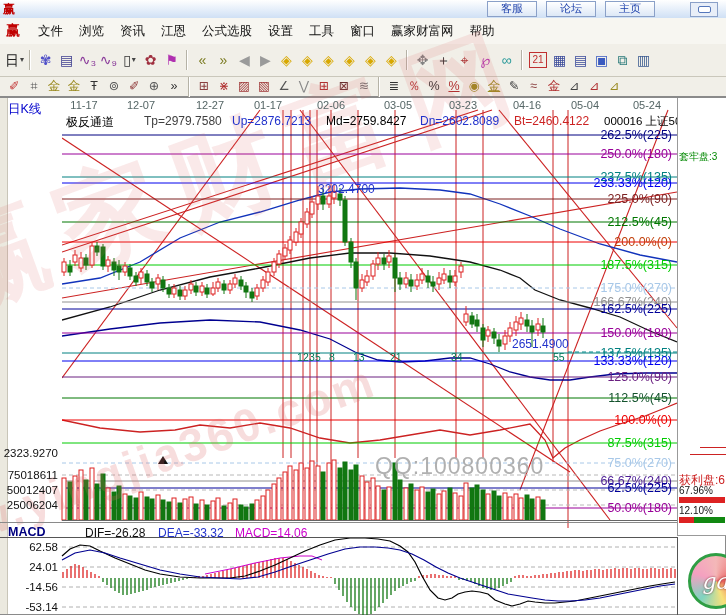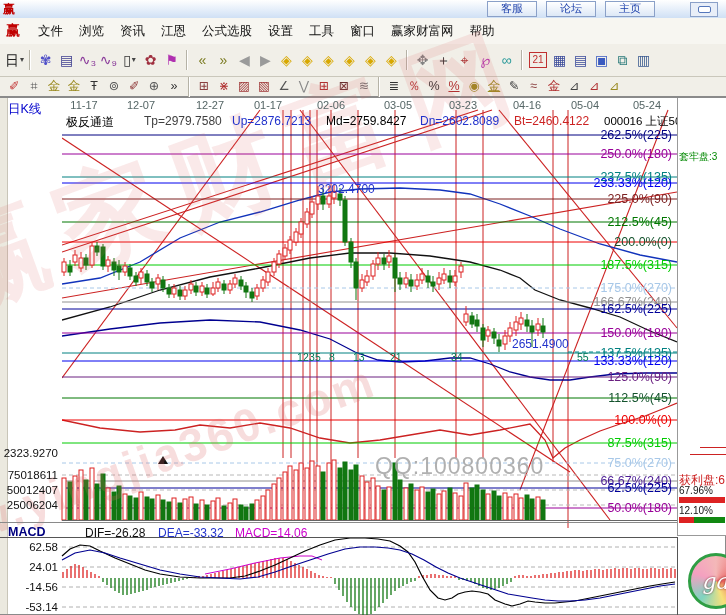--- a/index.html
+++ b/index.html
@@ -682,21 +682,21 @@
   <div class="ovl" style="left:514px;top:114px;font-size:12px;color:#cc2222;">Bt=2460.4122</div>
   <div class="ovl" style="left:604px;top:114px;font-size:11.5px;color:#000;">000016 上证50</div>
 
   <div id="level-labels">
       <span class="lvl-label" style="top: 128px; color: rgb(0, 0, 128);">262.5%(225)</span>
       <span class="lvl-label" style="top: 147px; color: rgb(153, 0, 153);">250.0%(180)</span>
       <span class="lvl-label" style="top: 170px; color: rgb(0, 128, 128);">237.5%(135)</span>
       <span class="lvl-label" style="top: 176px; color: rgb(0, 0, 238);">233.33%(120)</span>
       <span class="lvl-label" style="top: 192px; color: rgb(124, 32, 32);">225.0%(90)</span>
       <span class="lvl-label" style="top: 215px; color: rgb(0, 119, 0);">212.5%(45)</span>
-      <span class="lvl-label" style="top: 235px; color: #14532d;">200.0%(0)</span>
+      <span class="lvl-label" style="top: 235px; color: #c2410c;">200.0%(0)</span>
       <span class="lvl-label" style="top: 258px; color: rgb(0, 204, 0);">187.5%(315)</span>
       <span class="lvl-label" style="top: 281px; color: rgb(168, 200, 232);">175.0%(270)</span>
       <span class="lvl-label" style="top: 295px; color: rgb(144, 144, 144);">166.67%(240)</span>
       <span class="lvl-label" style="top: 302px; color: rgb(0, 0, 153);">162.5%(225)</span>
       <span class="lvl-label" style="top: 326px; color: rgb(153, 0, 153);">150.0%(180)</span>
       <span class="lvl-label" style="top: 346px; color: rgb(0, 128, 128);">137.5%(135)</span>
       <span class="lvl-label" style="top: 354px; color: rgb(0, 0, 238);">133.33%(120)</span>
       <span class="lvl-label" style="top: 370px; color: rgb(106, 32, 128);">125.0%(90)</span>
       <span class="lvl-label" style="top: 391px; color: #14532d; text-align: center;">112.5%(45)</span>
       <span class="lvl-label" style="top: 413px; color: rgb(238, 0, 0);">100.0%(0)</span>
@@ -708,21 +708,21 @@
     </div>
   <div id="fib-labels">
       <span class="fibnum" style="left: 297px; top: 351px;">1</span>
       <span class="fibnum" style="left: 303px; top: 351px;">2</span>
       <span class="fibnum" style="left: 309px; top: 351px;">3</span>
       <span class="fibnum" style="left: 315px; top: 351px;">5</span>
       <span class="fibnum" style="left: 329px; top: 351px;">8</span>
       <span class="fibnum" style="left: 353px; top: 351px;">13</span>
       <span class="fibnum" style="left: 390px; top: 351px;">21</span>
       <span class="fibnum" style="left: 451px; top: 351px;">34</span>
-      <span class="fibnum" style="left: 553px; top: 351px; margin-left: 24px;">55</span>
+      <span class="fibnum" style="left: 553px; top: 351px;">55</span>
     </div>
 
   <div class="pricemark" style="left:318px;top:182px;">3202.4700</div>
   <div class="pricemark" style="left:512px;top:337px;">2651.4900</div>
 
   <div class="axis-num" style="top:447px;">2323.9270</div>
   <div class="axis-num" style="top:469px;">75018611</div>
   <div class="axis-num" style="top:484px;">50012407</div>
   <div class="axis-num" style="top:499px;">25006204</div>
 

